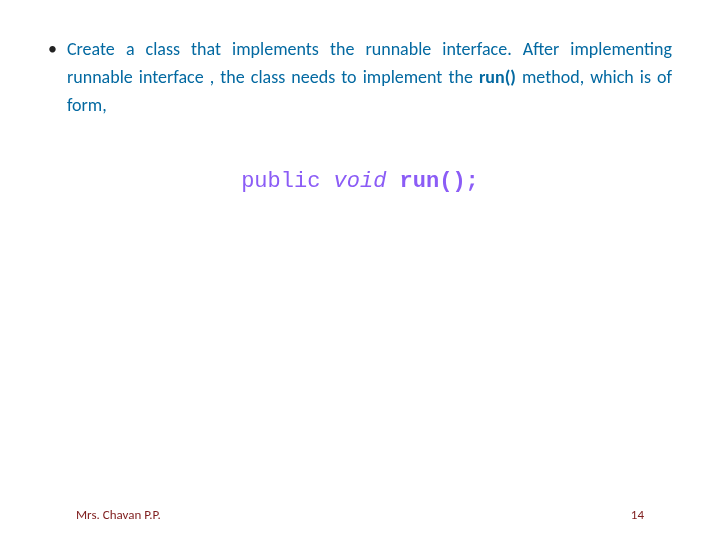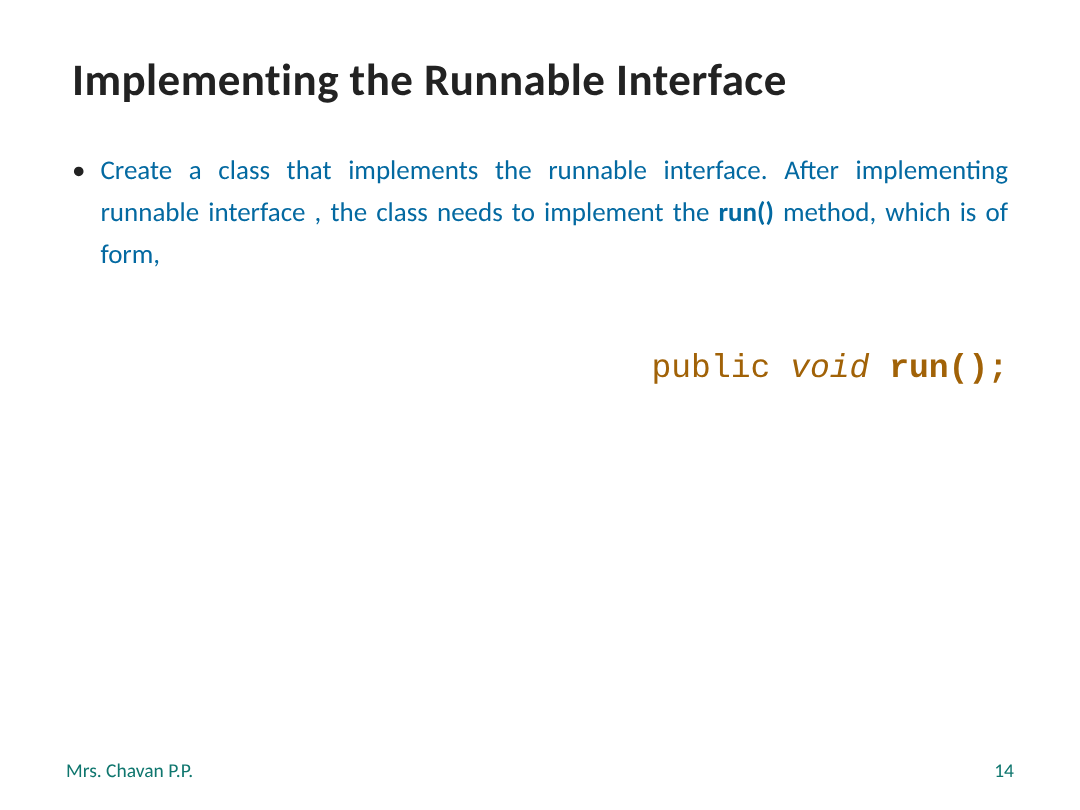--- a/index.html
+++ b/index.html
@@ -62,23 +62,23 @@
       line-height: 1.55;
       text-align: justify;
     }
 
     .bullet-text strong {
       font-weight: bold;
     }
 
     .code-block {
       margin-top: 20px;
-      text-align: right;
+      text-align: center;
       font-size: 22px;
-      color: #a16207;
+      color: #8b5cf6;
       padding: 10px 0 10px 0;
     }
 
     .code-block .code-text {
       font-family: 'Courier New', Courier, monospace;
       font-size: 22px;
     }
 
     .code-block .code-text em {
       font-style: italic;
@@ -88,32 +88,31 @@
       font-weight: bold;
     }
 
     .footer {
       position: absolute;
       bottom: 18px;
       left: 0;
       right: 0;
       display: flex;
       justify-content: space-between;
-      padding: 0 44px;
+      padding: 0 76px;
       font-size: 13px;
-      color: #0f766e;
+      color: #7f1d1d;
       gap: 24px;
     }
   </style>
 </head>
 <body>
 
 <div class="slide-container">
 
-  <div class="title">Implementing the Runnable Interface</div>
 
   <div class="content-area">
 
     <div class="bullet-item">
       <span class="bullet-dot">•</span>
       <span class="bullet-text">
         Create a class that implements the runnable interface.  After  implementing   runnable
         interface  ,  the class needs to implement
         the <strong>run()</strong> method, which is of form,
       </span>

